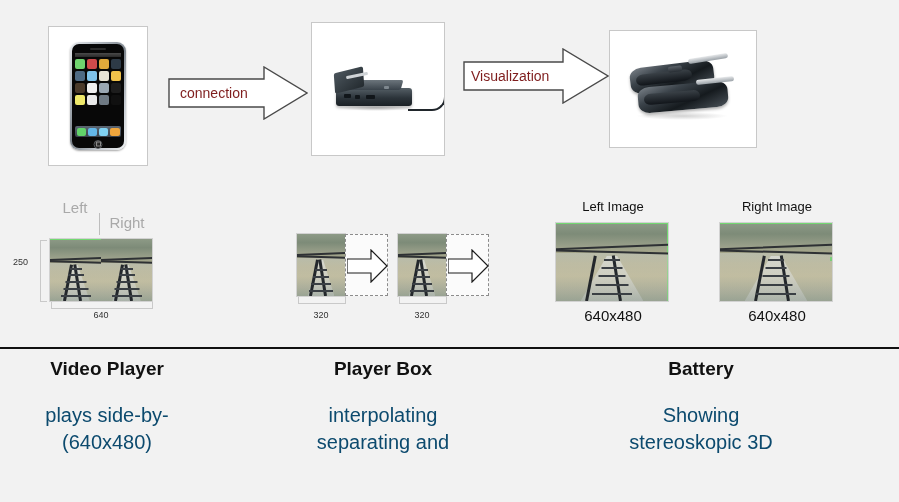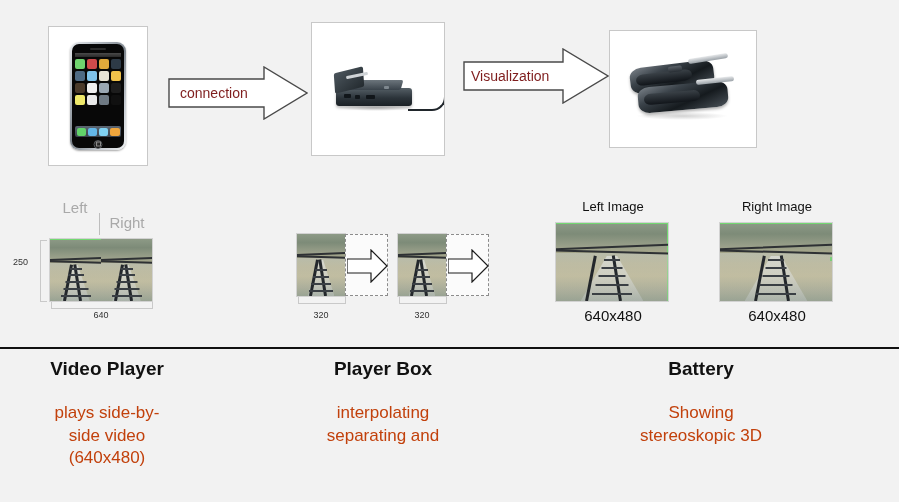--- a/index.html
+++ b/index.html
@@ -180,21 +180,21 @@
     background-color:#fbfbfb;
     background-image:
       radial-gradient(#c9c9c9 .6px, transparent .7px),
       radial-gradient(#d8d8d8 .6px, transparent .7px);
     background-size:6px 6px, 6px 6px;
     background-position:0 0, 3px 3px;
   }
 
   
   .cap-title{font-size:19px;font-weight:bold;color:#111;text-align:center;}
-  .cap-body{font-size:17px;color:#c2410c;text-align:center;line-height:1.33;}
+  .cap-body{font-size:20px;color:#0c4a6e;text-align:center;line-height:1.33;}
   .thumb-title{font-size:13px;color:#111;text-align:center;}
   .thumb-dim{font-size:15px;color:#111;text-align:center;}
 
   .hr-line{position:absolute;left:0;right:0;height:2px;background:#111;}
 </style>
 </head>
 <body>
 
 <div class="stage">
 
@@ -412,21 +412,20 @@
     </div>
   </div>
   <div class="abs thumb-dim" style="left:712px;top:307px;width:130px;">640x480</div>
 
   <div class="hr-line" style="top:347px;"></div>
 
   <div class="abs" style="left:2px;top:358px;width:210px;">
     <div class="cap-title">Video Player</div>
     <div class="cap-body" style="margin-top:22px;">
       <div>plays side-by-</div>
-      <div>side video</div>
       <div>(640x480)</div>
     </div>
   </div>
 
   <div class="abs" style="left:280px;top:358px;width:206px;">
     <div class="cap-title">Player Box</div>
     <div class="cap-body" style="margin-top:22px;">
       <div>interpolating</div>
       <div>separating and</div>
     </div>

